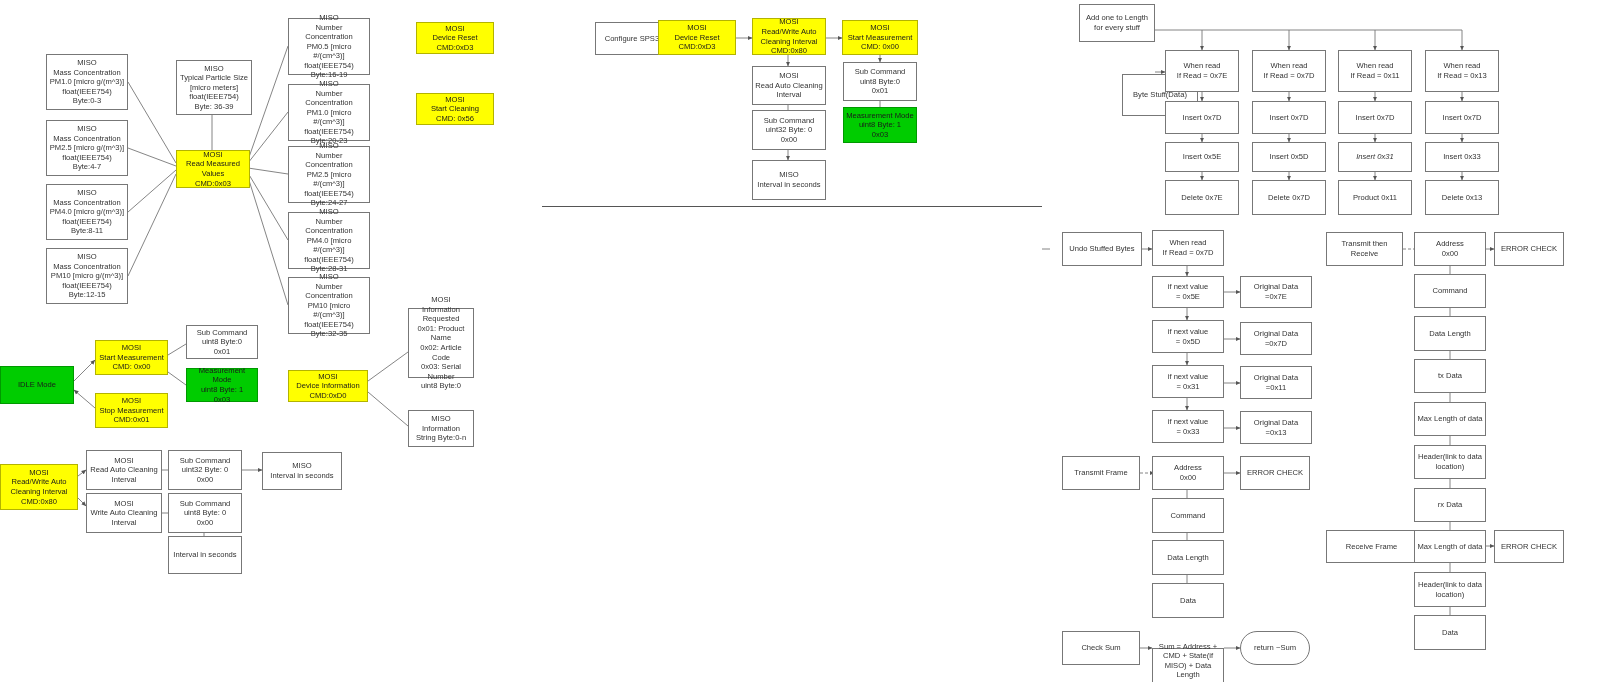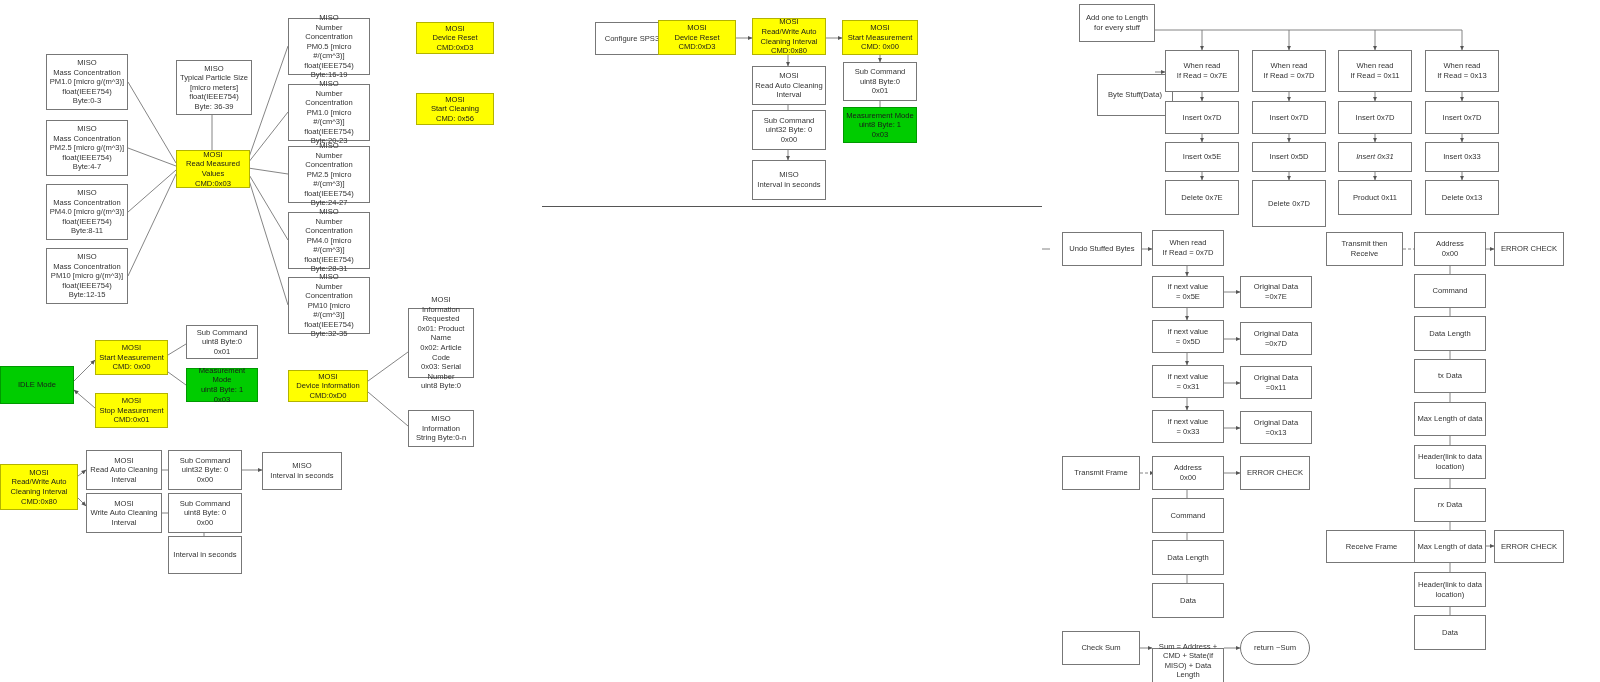--- a/index.html
+++ b/index.html
@@ -332,21 +332,21 @@
       <span>MISO
 Interval in seconds</span>
     </div>
 
   <div class="sep" style="left:542px;top:206px;width:500px;"></div>
 
   <div class="node" style="left:1079px;top:4px;width:76px;height:38px;">
       <span>Add one to Length
 for every stuff</span>
     </div>
-  <div class="node" style="left:1097px;top:50px;width:76px;height:42px;margin-top:24px;">
+  <div class="node" style="left:1122px;top:50px;width:76px;height:42px;margin-top:24px;">
       <span>Byte Stuff(Data)</span>
     </div>
 
   <div class="node" style="left:1165px;top:50px;width:74px;height:42px;">
       <span>When read
 If Read = 0x7E</span>
     </div>
   <div class="node" style="left:1252px;top:50px;width:74px;height:42px;">
       <span>When read
 If Read = 0x7D</span>
@@ -382,21 +382,21 @@
   <div class="node" style="left:1338px;top:142px;width:74px;height:30px;font-style:italic;">
       <span>Insert 0x31</span>
     </div>
   <div class="node" style="left:1425px;top:142px;width:74px;height:30px;">
       <span>Insert 0x33</span>
     </div>
 
   <div class="node" style="left:1165px;top:180px;width:74px;height:35px;">
       <span>Delete 0x7E</span>
     </div>
-  <div class="node" style="left:1252px;top:180px;width:74px;height:47px;">
+  <div class="node" style="left:1252px;top:180px;width:74px;height:35px;">
       <span>Delete 0x7D</span>
     </div>
   <div class="node" style="left:1338px;top:180px;width:74px;height:35px;">
       <span>Product 0x11</span>
     </div>
   <div class="node" style="left:1425px;top:180px;width:74px;height:35px;">
       <span>Delete 0x13</span>
     </div>
 
   <div class="node" style="left:1062px;top:232px;width:80px;height:34px;">

